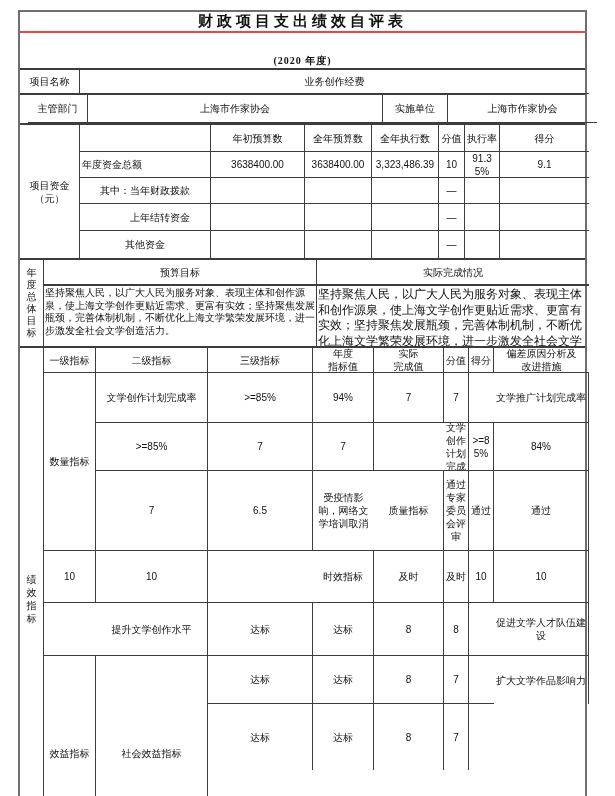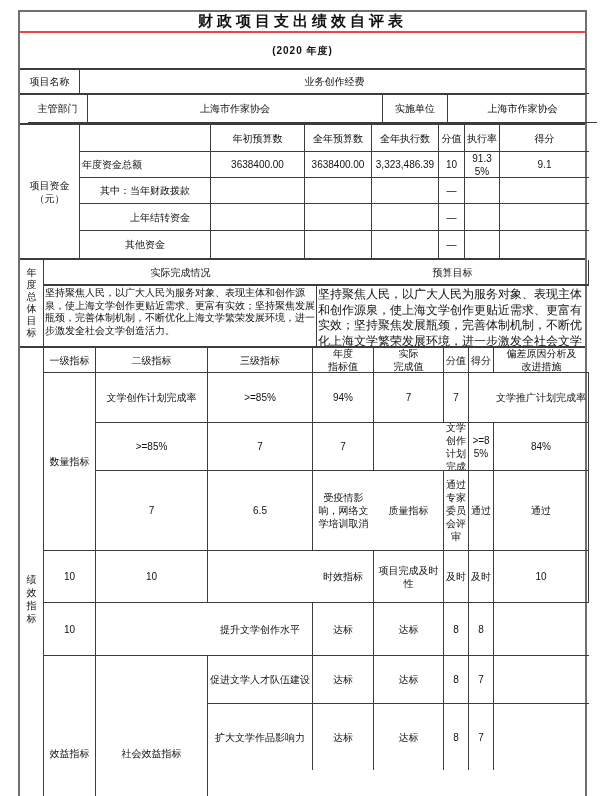--- a/index.html
+++ b/index.html
@@ -5,21 +5,21 @@
   html,body { margin:0; padding:0; }
   body {
     width:615px; height:796px; overflow:hidden; background:#ffffff;
     font-family:"Liberation Sans","DejaVu Sans",sans-serif; color:#111111;
   }
   * { box-sizing:border-box; }
   .sheet {
     position:absolute; left:18px; top:10px; width:569px;
     border:2px solid #6f6f6f; border-bottom:none; background:#fff;
   }
-  .trow { display:flex; align-items:center; justify-content:center; }
+  .trow { display:flex; align-items:flex-end; justify-content:center;font-family:Liberation Serif, serif; }
   .title-row { height:19px; font-size:15px; font-weight:bold; letter-spacing:4px; }
   .year-row  { height:37px; font-size:10px; font-weight:bold; letter-spacing:1px; border-top:2px solid #ef4444; }
   .g { display:grid; }
   .name-row { grid-template-columns:60px 509px; grid-template-rows:24px; border-top:2px solid #3c3c3c; }
   .dept-row { grid-template-columns:60px 295px 65px 149px; grid-template-rows:28px; border-top:1px solid #3c3c3c;padding-left:8px; }
   .funding  { grid-template-columns:60px 131px 94px 67px 67px 26px 35px 89px;
               grid-template-rows:27px 26px 26px 27px 27px; border-top:2px solid #3c3c3c; }
   .goals    { grid-template-columns:24px 273px 272px; grid-template-rows:26px 60px; border-top:2px solid #3c3c3c; }
   .inds     { grid-template-columns:24px 52px 112px 105px 61px 70px 25px 25px 95px;
               grid-template-rows:25px 50px 48px 80px 52px 53px 48px 66px 80px; border-top:2px solid #3c3c3c; }
@@ -107,22 +107,22 @@
     <div class="c nb"></div>
     <div class="c nb">—</div>
     <div class="c nb"></div>
     <div class="c nb nr"></div>
   </div>
 
   <div class="g goals">
     <div class="c nb" style="grid-row:1 / span 2;">
       <span class="v2">年度总体目标</span>
     </div>
+    <div class="c hb">预算目标</div>
     <div class="c hb nr">实际完成情况</div>
-    <div class="c hb">预算目标</div>
     <div class="c nb al top gtl">坚持聚焦人民，以广大人民为服务对象、表现主体和创作源泉，使上海文学创作更贴近需求、更富有实效；坚持聚焦发展瓶颈，完善体制机制，不断优化上海文学繁荣发展环境，进一步激发全社会文学创造活力。</div>
     <div class="c nb nr al top gtr">坚持聚焦人民，以广大人民为服务对象、表现主体和创作源泉，使上海文学创作更贴近需求、更富有实效；坚持聚焦发展瓶颈，完善体制机制，不断优化上海文学繁荣发展环境，进一步激发全社会文学创造活力。</div>
   </div>
 
   <div class="g inds">
     <div class="c nb" style="grid-row:1 / span 9;">
       <span class="vt">绩效指标</span>
     </div>
     <div class="c">一级指标</div>
     <div class="c">二级指标</div>
@@ -160,21 +160,20 @@
 
     <div class="c">质量指标</div>
     <div class="c">通过专家委员会评审</div>
     <div class="c">通过</div>
     <div class="c">通过</div>
     <div class="c">10</div>
     <div class="c">10</div>
     <div class="c nr"></div>
 
     <div class="c">时效指标</div>
-    <div class="c">项目完成及时性</div>
     <div class="c">及时</div>
     <div class="c">及时</div>
     <div class="c">10</div>
     <div class="c">10</div>
     <div class="c nr"></div>
 
     <div class="c nb" style="grid-row:7 / span 3;">效益指标</div>
     <div class="c nb" style="grid-row:7 / span 3;">社会效益指标</div>
 
     <div class="c">提升文学创作水平</div>

